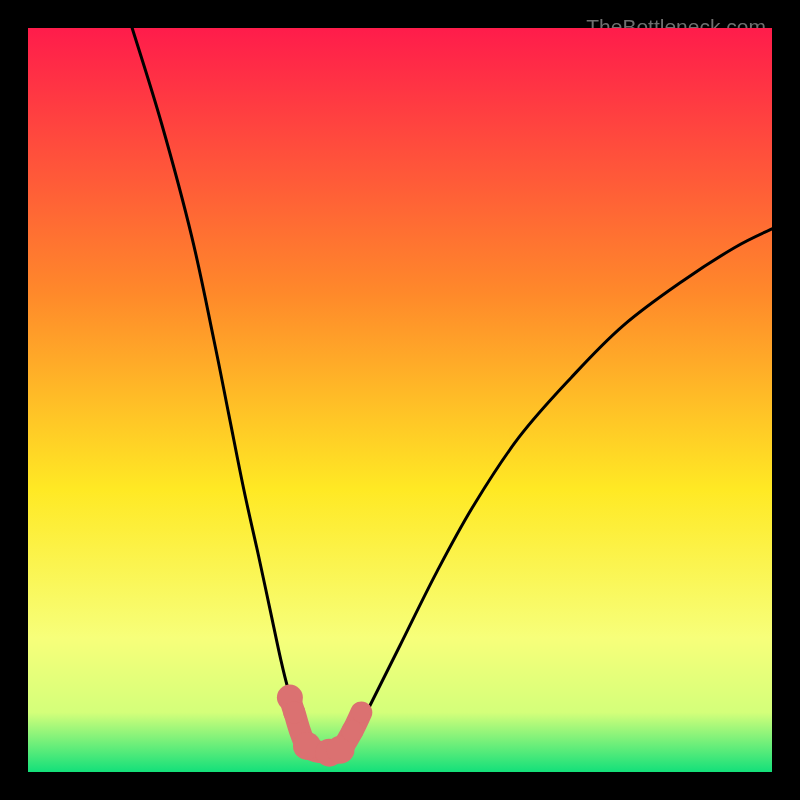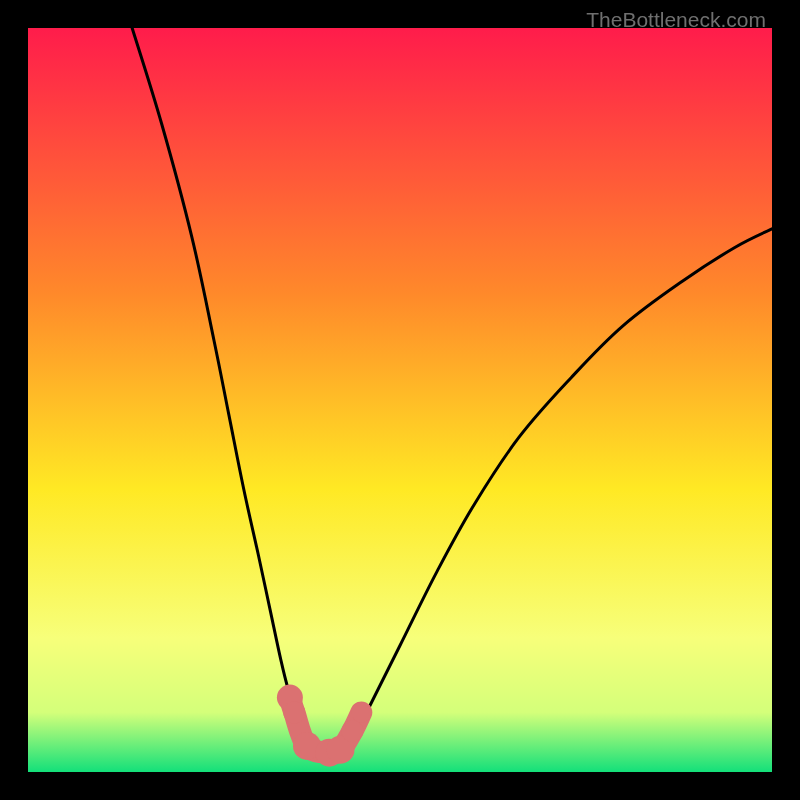--- a/index.html
+++ b/index.html
@@ -1,18 +1,18 @@
 <!DOCTYPE html>
 <html><head>
 <meta charset="utf-8">
 <style>
   html,body{margin:0;padding:0;width:800px;height:800px;overflow:hidden;background:#000;}
   .frame{position:absolute;left:0;top:0;width:800px;height:800px;background:#000;}
   .plot{position:absolute;left:28px;top:28px;width:744px;height:744px;}
-  .attribution{position:absolute;top:8px;right:34px;font:500 21px Arial,Helvetica,sans-serif;color:#6f6f6f;}
+  .attribution{position:absolute;top:15px;right:34px;font:500 21px Arial,Helvetica,sans-serif;color:#6f6f6f;}
   svg{display:block;}
 </style>
 </head>
 <body>
 
 <div class="frame">
   <div class="attribution">TheBottleneck.com</div>
   <div class="plot">
     <svg id="chartsvg" width="744" height="744" viewBox="0 0 744 744">
         <defs>

